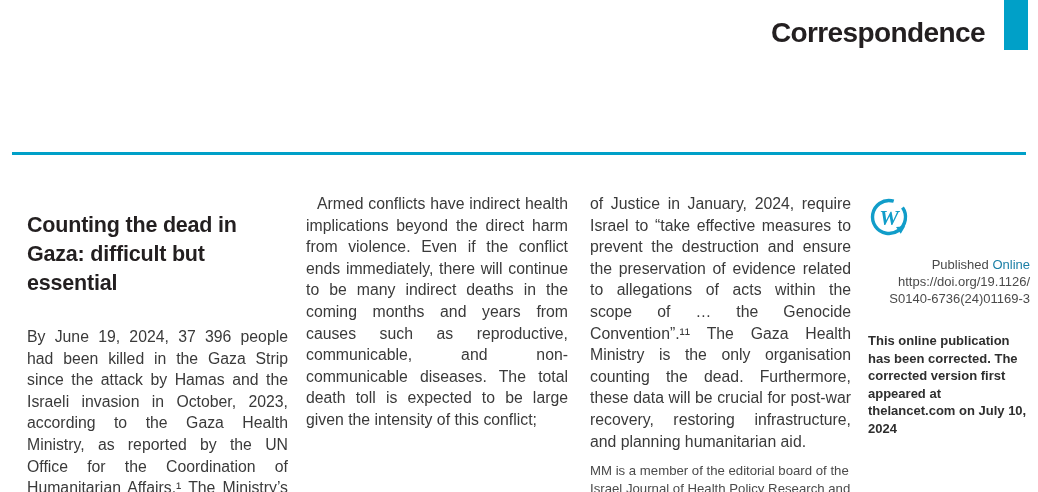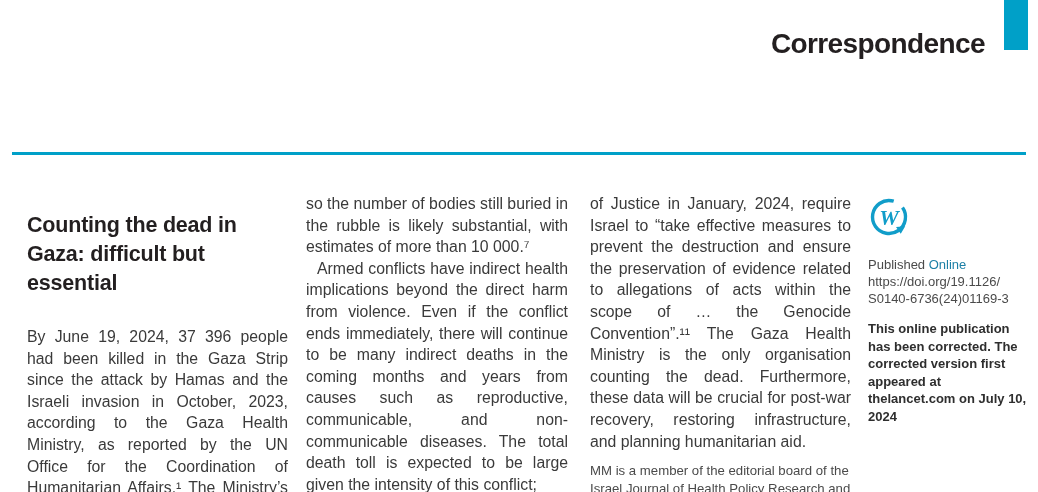--- a/index.html
+++ b/index.html
@@ -7,21 +7,21 @@
     position: relative;
     width: 1038px;
     height: 492px;
     background: #ffffff;
     overflow: hidden;
     font-family: "Liberation Sans", "DejaVu Sans", sans-serif;
     color: #3a3a3a;
   }
   .masthead-title {
     position: absolute;
-    top: 28px;
+    top: 17px;
     right: 53px;
     font-size: 28px;
     font-weight: 700;
     letter-spacing: -0.6px;
     color: #231f20;
   }
   .masthead-block {
     position: absolute;
     top: 0;
     right: 10px;
@@ -66,24 +66,25 @@
     text-align: left;
     color: #4a4a4a;
   }
 
   .logo-wrap { width: 42px; height: 42px; margin: 0 0 18px 0; }
   .side-pub {
     font-size: 13px;
     line-height: 17px;
     color: #4a4a4a;
     margin: 0;
+    text-align: right;
   }
   .online { color: #1b7fa6; }
   .side-correction {
-    margin: 13px 0 0 0;
+    margin: 25px 0 0 0;
     font-size: 13px;
     line-height: 17.5px;
     font-weight: 700;
     color: #2e2e2e;
   }
 </style>
 </head>
 <body>
 
 <div class="page">
@@ -91,21 +92,20 @@
   <div class="masthead-title">Correspondence</div>
   <div class="masthead-block"></div>
   <div class="rule"></div>
 
   <div class="col col-1">
     <h1 class="article-title">Counting the dead in Gaza: difficult but essential</h1>
     <p class="body-p">By June 19, 2024, 37 396 people had been killed in the Gaza Strip since the attack by Hamas and the Israeli invasion in October, 2023, according to the Gaza Health Ministry, as reported by the UN Office for the Coordination of Humanitarian Affairs.¹ The Ministry’s figures have been contested</p>
   </div>
 
   <div class="col col-2">
-    <p class="body-p">so the number of bodies still buried in the rubble is likely substantial, with estimates of more than 10 000.⁷</p>
     <p class="body-p indent">Armed conflicts have indirect health implications beyond the direct harm from violence. Even if the conflict ends immediately, there will continue to be many indirect deaths in the coming months and years from causes such as reproductive, communicable, and non-communicable diseases. The total death toll is expected to be large given the intensity of this conflict;</p>
   </div>
 
   <div class="col col-3">
     <p class="body-p">of Justice in January, 2024, require Israel to “take effective measures to prevent the destruction and ensure the preservation of evidence related to allegations of acts within the scope of … the Genocide Convention”.¹¹ The Gaza Health Ministry is the only organisation counting the dead. Furthermore, these data will be crucial for post-war recovery, restoring infrastructure, and planning humanitarian aid.</p>
     <p class="contrib-note">MM is a member of the editorial board of the Israel Journal of Health Policy Research and of the International Advisory Committee of the Lancet</p>
   </div>
 
   <div class="sidebar">
     <div class="logo-wrap">

